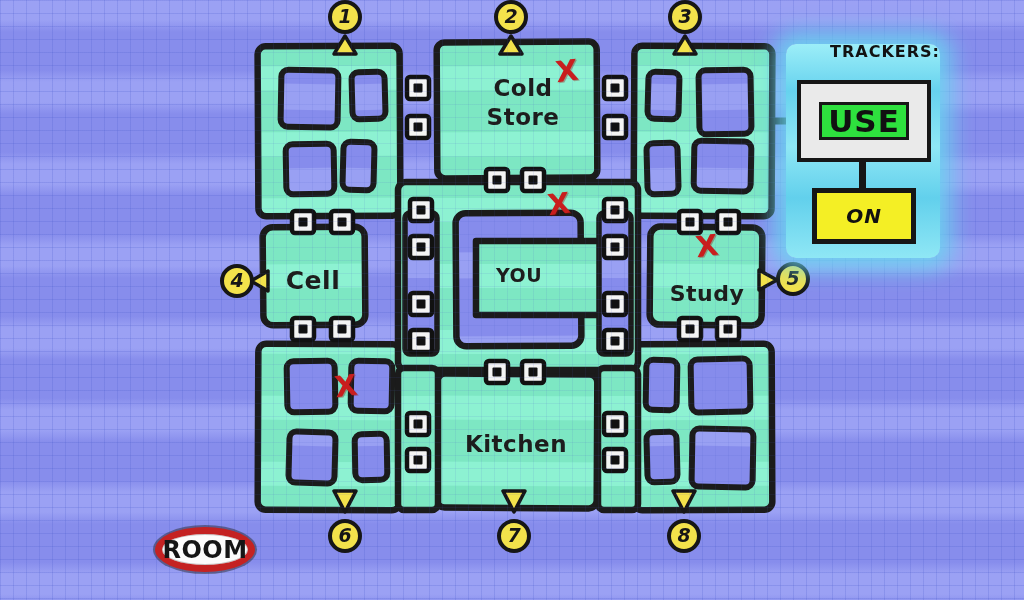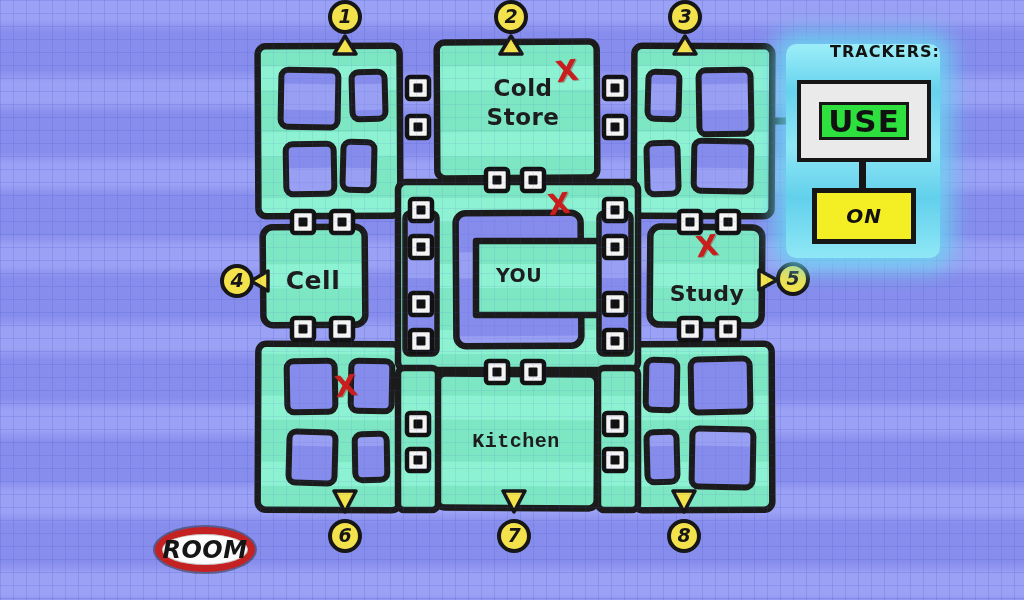--- a/index.html
+++ b/index.html
@@ -274,21 +274,21 @@
       <polygon points="684,512 673,491 695,491"></polygon>
     </g>
   </svg>
 
   <div class="grid-overlay"></div>
 
   <div class="abs room-label" style="left:457px; top:74px; width:120px; font-size:23px;padding-left:12px;">Cold Store</div>
   <div class="abs room-label" style="left:271px; top:265px; width:84px; font-size:25px;">Cell</div>
   <div class="abs room-label" style="left:479px; top:264px; width:80px; font-size:19px;">YOU</div>
   <div class="abs room-label" style="left:652px; top:268px; width:110px; font-size:22px;margin-top:12px;">Study</div>
-  <div class="abs room-label" style="left:436px; top:430px; width:160px; font-size:20px;font-family:Liberation Mono, monospace;">Kitchen</div>
+  <div class="abs room-label" style="left:436px; top:430px; width:160px; font-size:23px;">Kitchen</div>
 
   <div class="abs x-mark" style="left:550px; top:54px;">X</div>
   <div class="abs x-mark" style="left:542px; top:187px;">X</div>
   <div class="abs x-mark" style="left:690px; top:229px;">X</div>
   <div class="abs x-mark" style="left:329px; top:369px;">X</div>
 
   <div class="abs exit-circle" style="left:328px; top:0;">1</div>
   <div class="abs exit-circle" style="left:494px; top:0;">2</div>
   <div class="abs exit-circle" style="left:668px; top:0;">3</div>
   <div class="abs exit-circle" style="left:220px; top:264px;">4</div>
@@ -298,15 +298,15 @@
   <div class="abs exit-circle" style="left:667px; top:519px;">8</div>
 
   <div class="abs panel-glow"></div>
   <div class="abs panel-title">TRACKERS:</div>
   <div class="abs use-frame">
     <div class="use-btn">USE</div>
   </div>
   <div class="abs conn-v"></div>
   <div class="abs on-btn">ON</div>
 
-  <div class="abs red-oval" style="left:155px; top:527px;font-style:italic;">ROOM</div>
+  <div class="abs red-oval" style="left:155px; top:527px;">ROOM</div>
 
 </div>
 
 </body></html>

